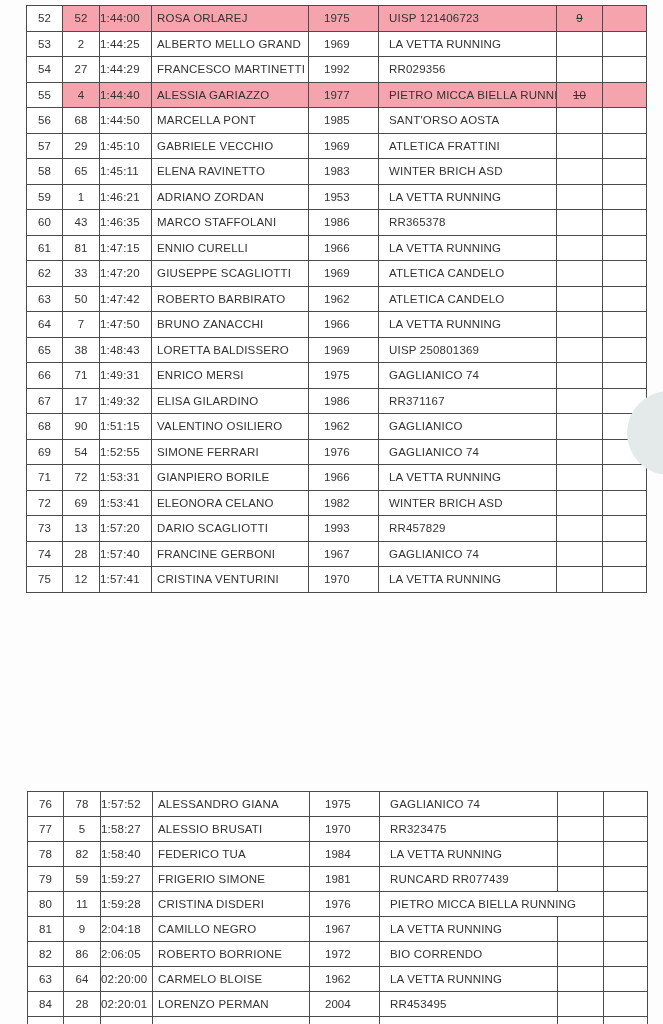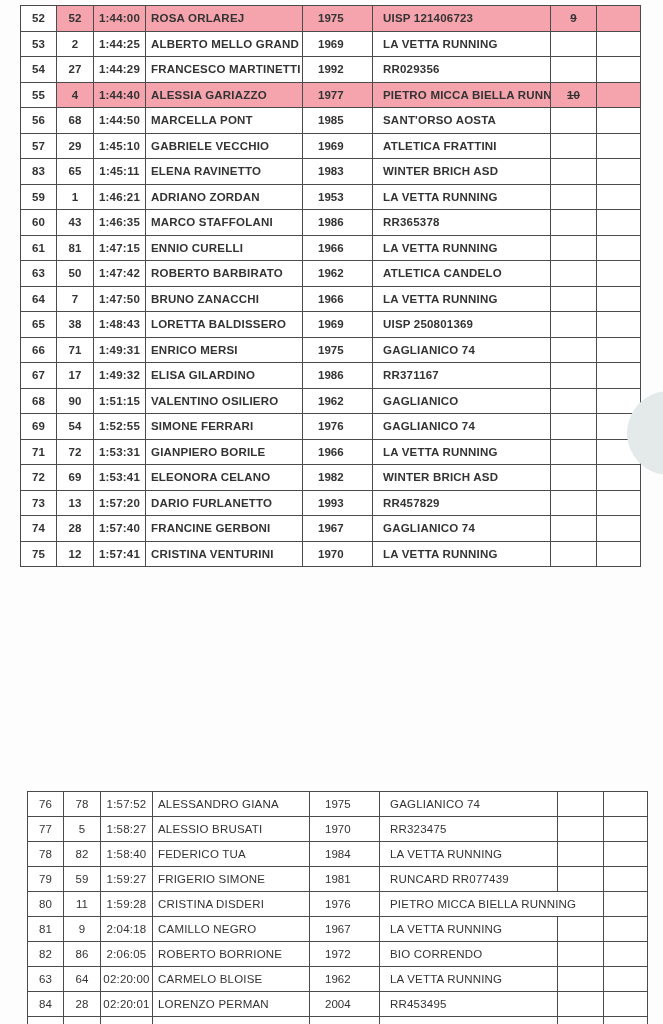--- a/index.html
+++ b/index.html
@@ -5,32 +5,32 @@
   html,body { margin:0; padding:0; background:#ffffff; }
   .page {
     position:relative; width:663px; height:1024px; overflow:hidden;
     background:#fdfdfd;
     font-family:"Liberation Sans","DejaVu Sans",sans-serif;
   }
   table.results {
     position:absolute; border-collapse:collapse; table-layout:fixed;
     background:#ffffff;
   }
-  table.upper { left:20px; top:5px;  width:620px;font-weight:bold; }
+  table.upper { left:26px; top:5px;  width:620px; }
   table.lower { left:27px; top:791px; width:620px; }
   table.upper tr { height:25.5px; }
   table.lower tr { height:25px;   }
   .results td {
     border:1px solid #4b4b4b;
     font-size:11.5px; color:#333333;
     padding:0; overflow:hidden; white-space:nowrap;
     vertical-align:middle;
   }
   td.c-pos, td.c-bib { text-align:center; }
-  td.c-time { text-align:center; letter-spacing:0.2px; }
+  td.c-time { letter-spacing:0.2px; }
   td.c-name { padding-left:5px;  letter-spacing:0.2px; }
   td.c-year { padding-left:15px; }
   td.c-team { padding-left:10px; letter-spacing:0.2px; }
   td.c-mark { text-align:center; }
   tr.hl td { background:var(--hl,#f5a3ad); }
   tr.hl td.c-pos { background:#ffffff; }
   td.struck { text-decoration:line-through; }
   .fab {
     position:absolute; left:627px; top:391px;
     width:84px; height:84px; border-radius:50%;
@@ -108,21 +108,21 @@
           <td class="c-pos">57</td>
           <td class="c-bib">29</td>
           <td class="c-time">1:45:10</td>
           <td class="c-name">GABRIELE VECCHIO</td>
           <td class="c-year">1969</td>
           <td class="c-team">ATLETICA FRATTINI</td>
           <td class="c-mark"></td>
           <td class="c-extra"></td>
         </tr>
         <tr>
-          <td class="c-pos">83</td>
+          <td class="c-pos">58</td>
           <td class="c-bib">65</td>
           <td class="c-time">1:45:11</td>
           <td class="c-name">ELENA RAVINETTO</td>
           <td class="c-year">1983</td>
           <td class="c-team">WINTER BRICH ASD</td>
           <td class="c-mark"></td>
           <td class="c-extra"></td>
         </tr>
         <tr>
           <td class="c-pos">59</td>
@@ -148,20 +148,30 @@
           <td class="c-pos">61</td>
           <td class="c-bib">81</td>
           <td class="c-time">1:47:15</td>
           <td class="c-name">ENNIO CURELLI</td>
           <td class="c-year">1966</td>
           <td class="c-team">LA VETTA RUNNING</td>
           <td class="c-mark"></td>
           <td class="c-extra"></td>
         </tr>
         <tr>
+          <td class="c-pos">62</td>
+          <td class="c-bib">33</td>
+          <td class="c-time">1:47:20</td>
+          <td class="c-name">GIUSEPPE SCAGLIOTTI</td>
+          <td class="c-year">1969</td>
+          <td class="c-team">ATLETICA CANDELO</td>
+          <td class="c-mark"></td>
+          <td class="c-extra"></td>
+        </tr>
+        <tr>
           <td class="c-pos">63</td>
           <td class="c-bib">50</td>
           <td class="c-time">1:47:42</td>
           <td class="c-name">ROBERTO BARBIRATO</td>
           <td class="c-year">1962</td>
           <td class="c-team">ATLETICA CANDELO</td>
           <td class="c-mark"></td>
           <td class="c-extra"></td>
         </tr>
         <tr>
@@ -241,21 +251,21 @@
           <td class="c-name">ELEONORA CELANO</td>
           <td class="c-year">1982</td>
           <td class="c-team">WINTER BRICH ASD</td>
           <td class="c-mark"></td>
           <td class="c-extra"></td>
         </tr>
         <tr>
           <td class="c-pos">73</td>
           <td class="c-bib">13</td>
           <td class="c-time">1:57:20</td>
-          <td class="c-name">DARIO FURLANETTO</td>
+          <td class="c-name">DARIO SCAGLIOTTI</td>
           <td class="c-year">1993</td>
           <td class="c-team">RR457829</td>
           <td class="c-mark"></td>
           <td class="c-extra"></td>
         </tr>
         <tr>
           <td class="c-pos">74</td>
           <td class="c-bib">28</td>
           <td class="c-time">1:57:40</td>
           <td class="c-name">FRANCINE GERBONI</td>

